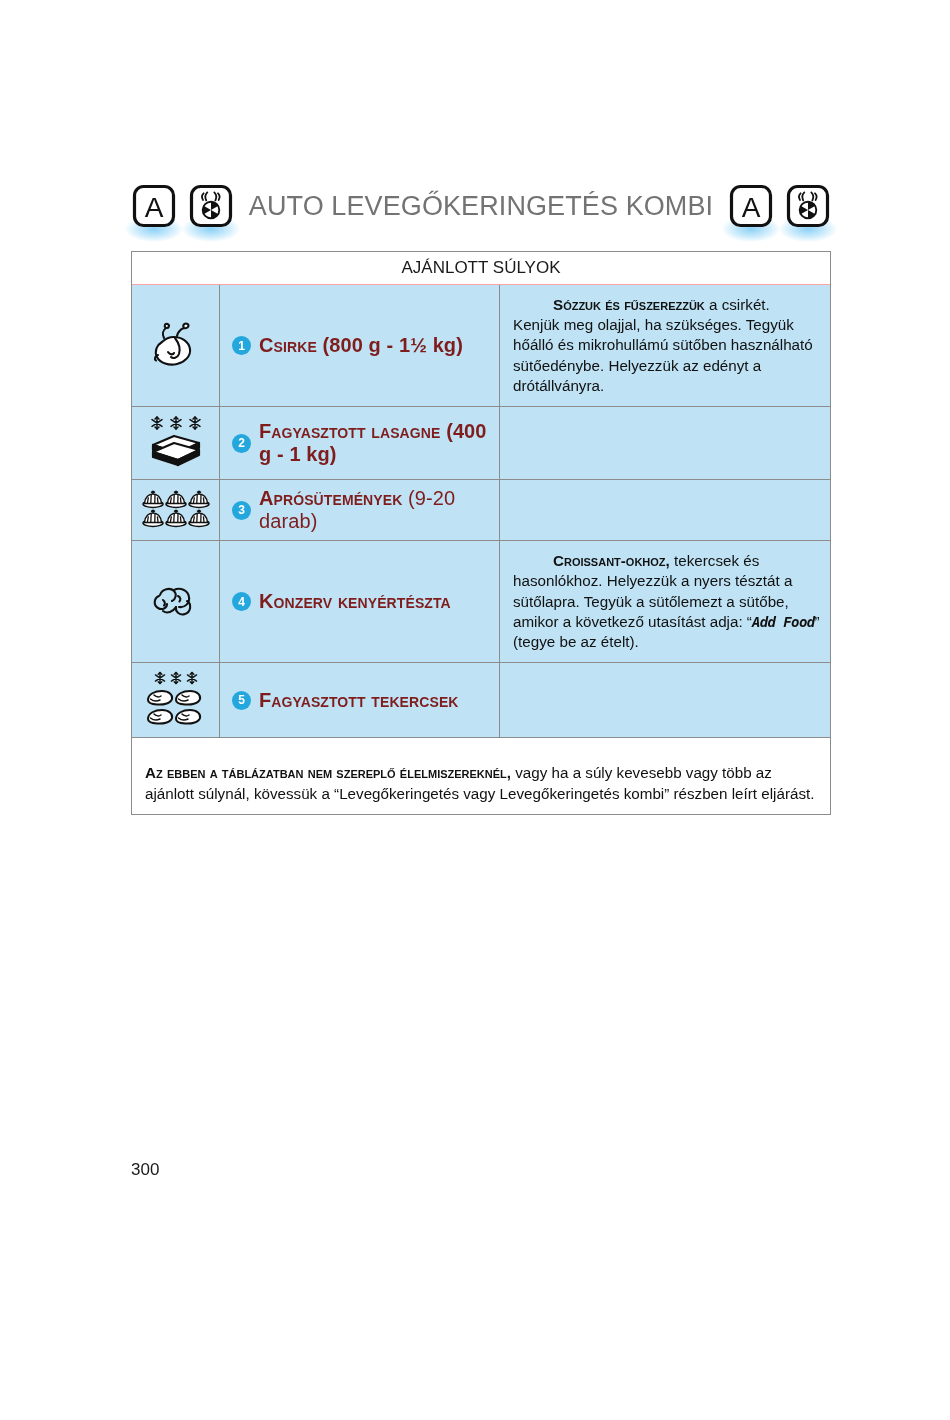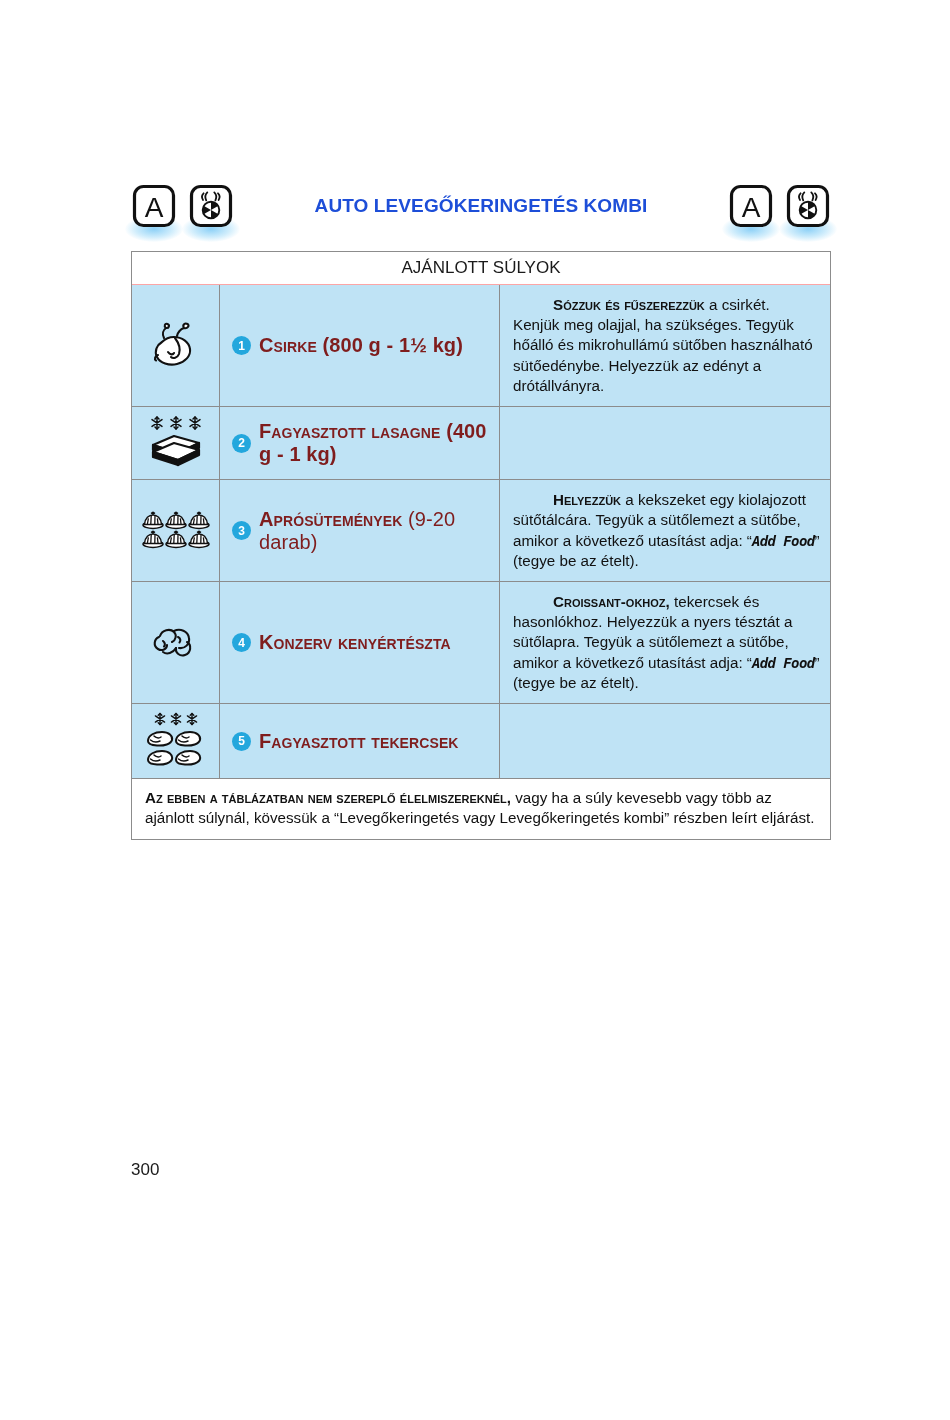--- a/index.html
+++ b/index.html
@@ -59,25 +59,25 @@
                 rgba(150,215,248,0.45) 45%,
                 rgba(255,255,255,0) 72%);
     z-index: 0;
   }
   .glow-icon svg {
     position: relative;
     z-index: 1;
     display: block;
   }
   .header-title {
-    font-size: 19px;
+    font-size: 27px;
     letter-spacing: 0.1px;
-    color: #1d4ed8;
+    color: #737373;
     white-space: nowrap;
-    font-weight: 700;
+    font-weight: 400;
   }
 
   
   .table-wrap {
     position: absolute;
     left: 131px;
     top: 251px;
     width: 700px;
     border: 1px solid #8c8c8c;
     box-sizing: border-box;
@@ -158,21 +158,21 @@
   .lcd {
     font-family: "DejaVu Sans Mono", monospace;
     font-style: italic;
     font-weight: 700;
     font-size: 14px;
     letter-spacing: -0.6px;
     color: #111;
   }
 
   .footer-note {
-    padding: 9px 10px 10px 13px;
+    padding: 25px 10px 10px 13px;
     font-size: 15.2px;
     line-height: 1.34;
     background: #ffffff;
     color: #111;
   }
   .footer-note .lead {
     font-weight: 700;
     font-variant: small-caps;
   }
 
@@ -344,23 +344,20 @@
               <path d="M-5.6 3 L-4.6 -2.6 M-2.2 3 L-1.8 -5 M1.8 3 L2 -5 M5 3 L4.4 -2.6" fill="none" stroke-width="1.3"></path>
               <path d="M0 -6 L0 -9 M0 -9 l-2 1.5 M0 -9 l2 1.5" fill="none" stroke-width="1.3"></path>
             </g>
           </g>
         </svg>
       </div>
       <div class="cell-name">
         <span class="badge">3</span>
         <span class="name-text"><span class="sc">Aprósütemények</span><span class="reg"> (9-20 darab)</span></span>
       </div>
-      <div class="cell-desc">
-        <span class="desc-lead">Helyezzük</span><span> a kekszeket egy kiolajozott sütőtálcára. Tegyük a sütőlemezt a sütőbe, amikor a következő utasítást adja: “</span><span class="lcd">Add Food</span><span>” (tegye be az ételt).</span>
-      </div>
     </div>
 
     <div class="row">
       <div class="cell-icon">
         <svg width="66" height="56" viewBox="0 0 66 56">
           <g fill="none" stroke="#111" stroke-width="2.1" stroke-linecap="round" stroke-linejoin="round">
             <path d="M16 22 C11 24 10 31 15 34 C19 36.5 24 34 24 30"></path>
             <path d="M17 21 C19 15 27 13 31 17 C34 20 33 25 29 27"></path>
             <path d="M31 16 C37 13 45 16 46 23 C47 29 42 34 36 33"></path>
             <path d="M44 27 C49 30 48 38 42 40 C37 41.7 32 38 33 33"></path>

